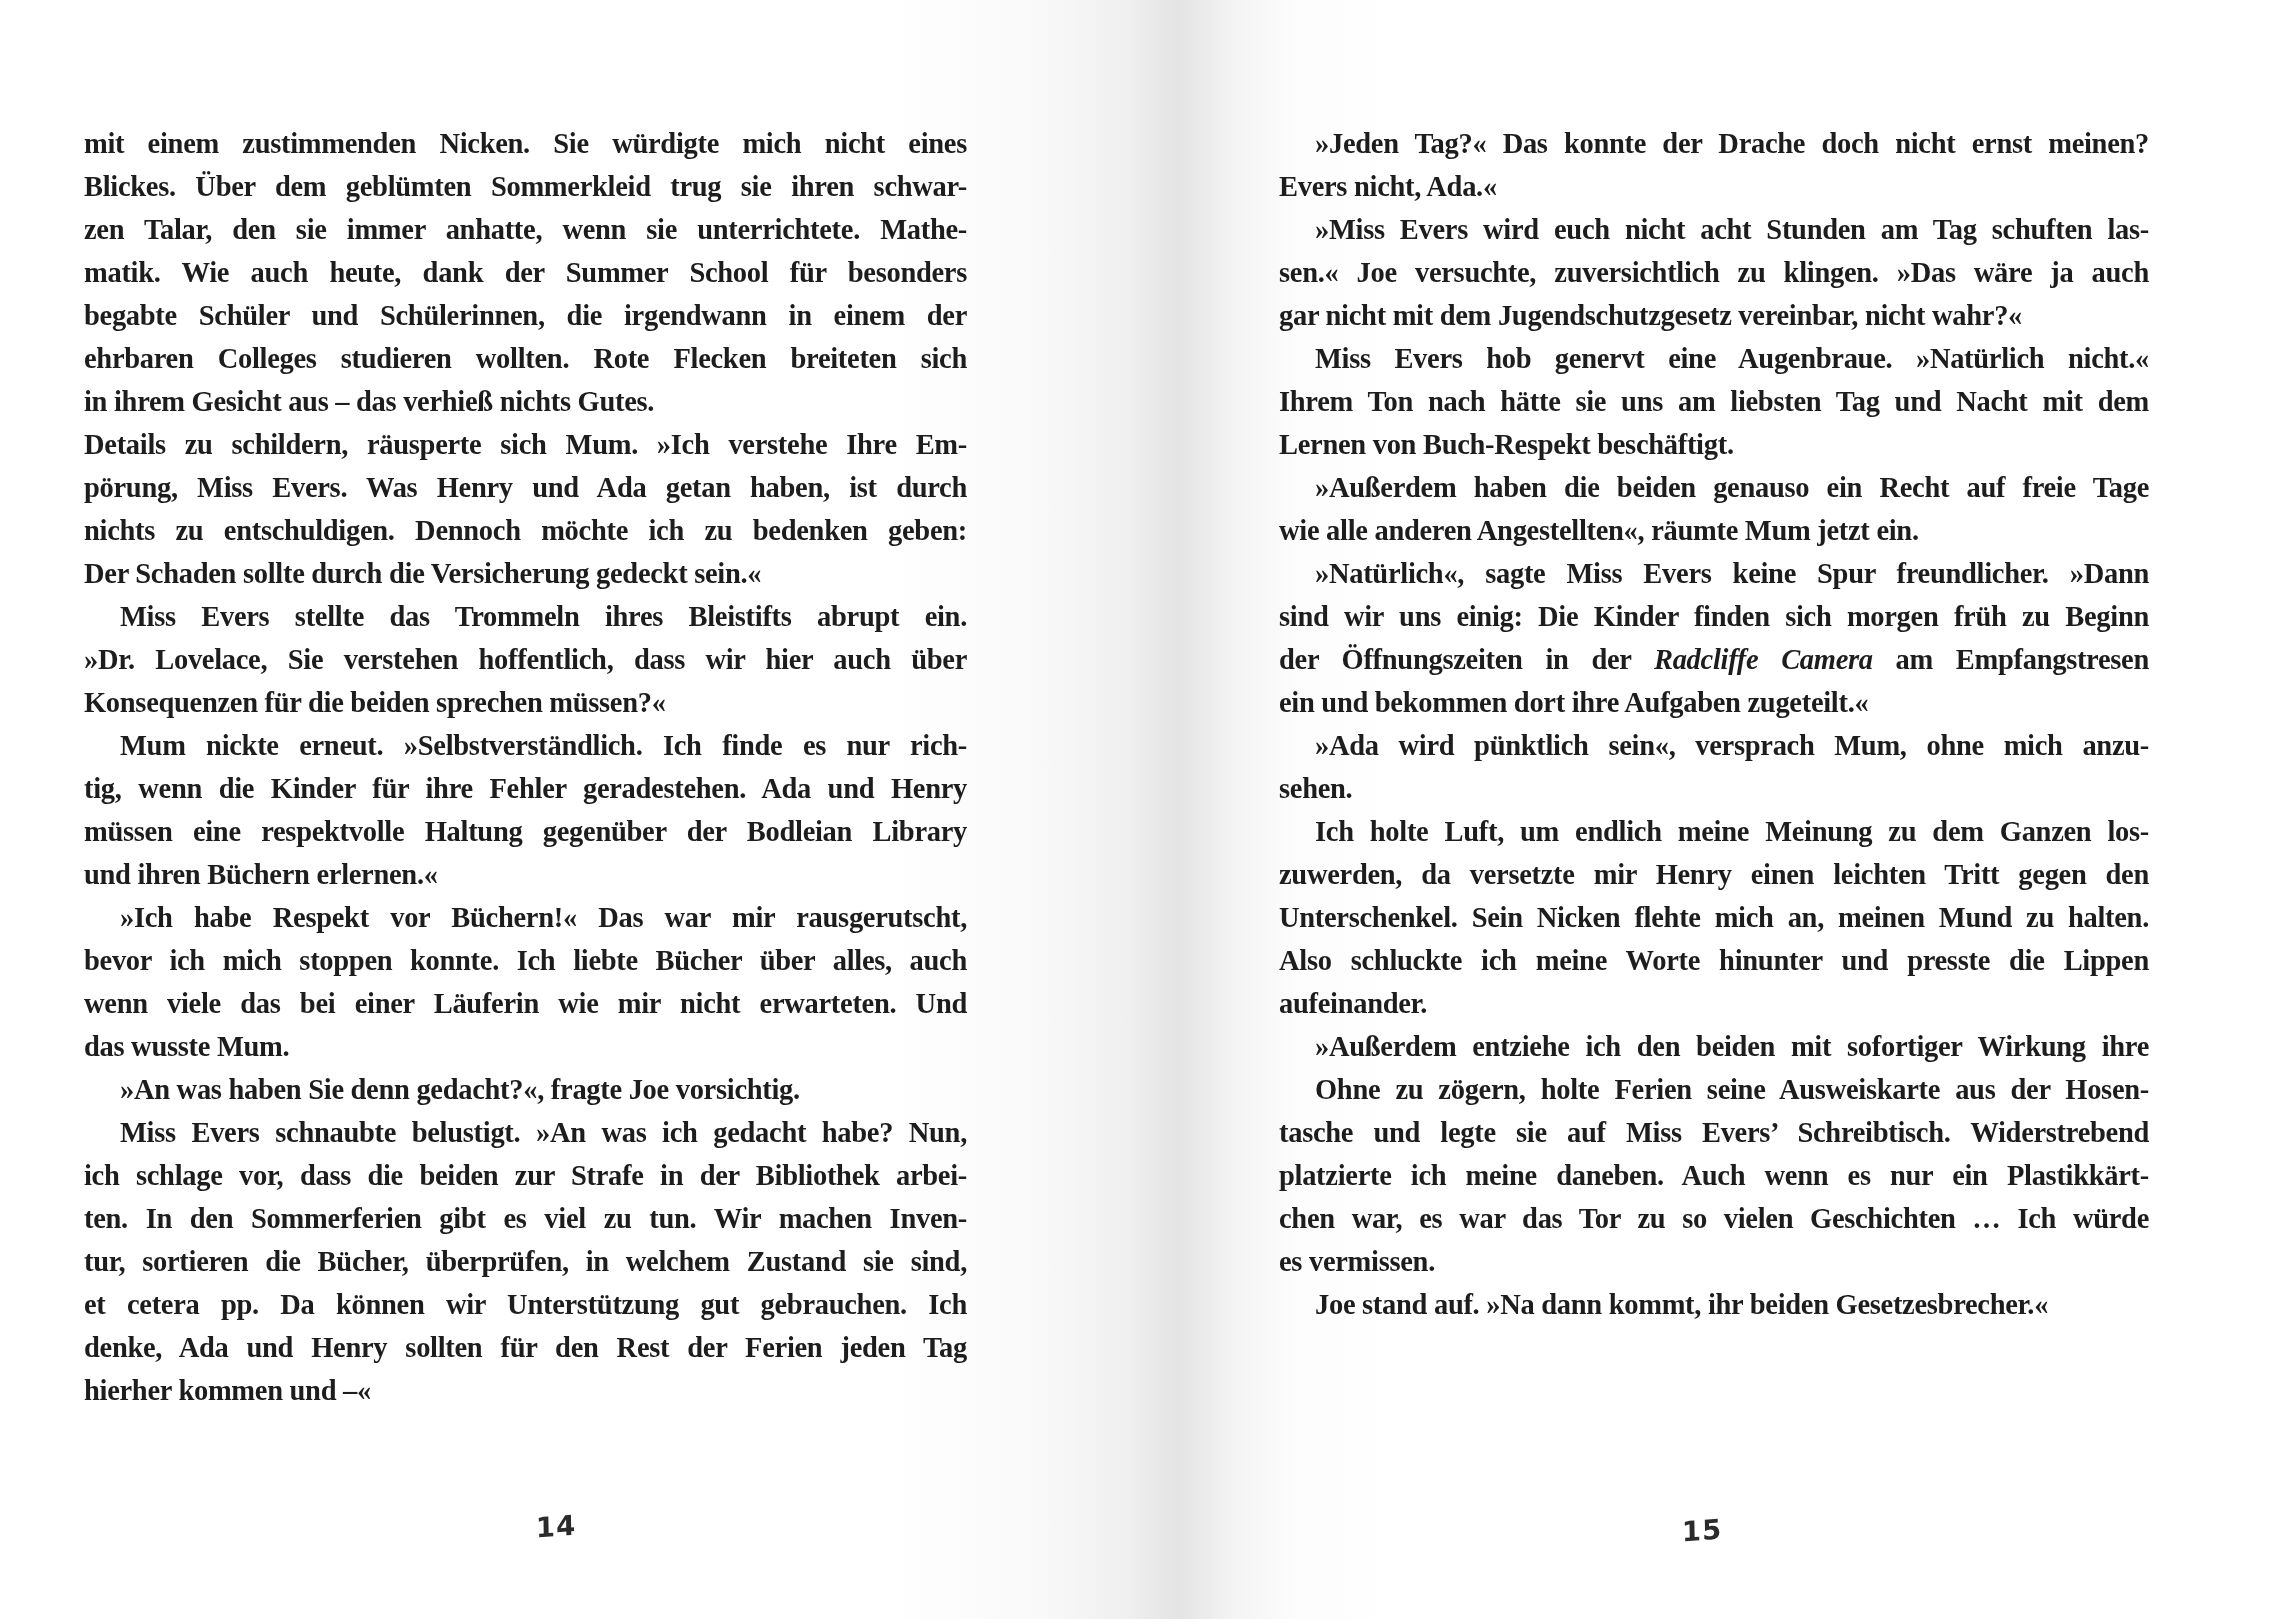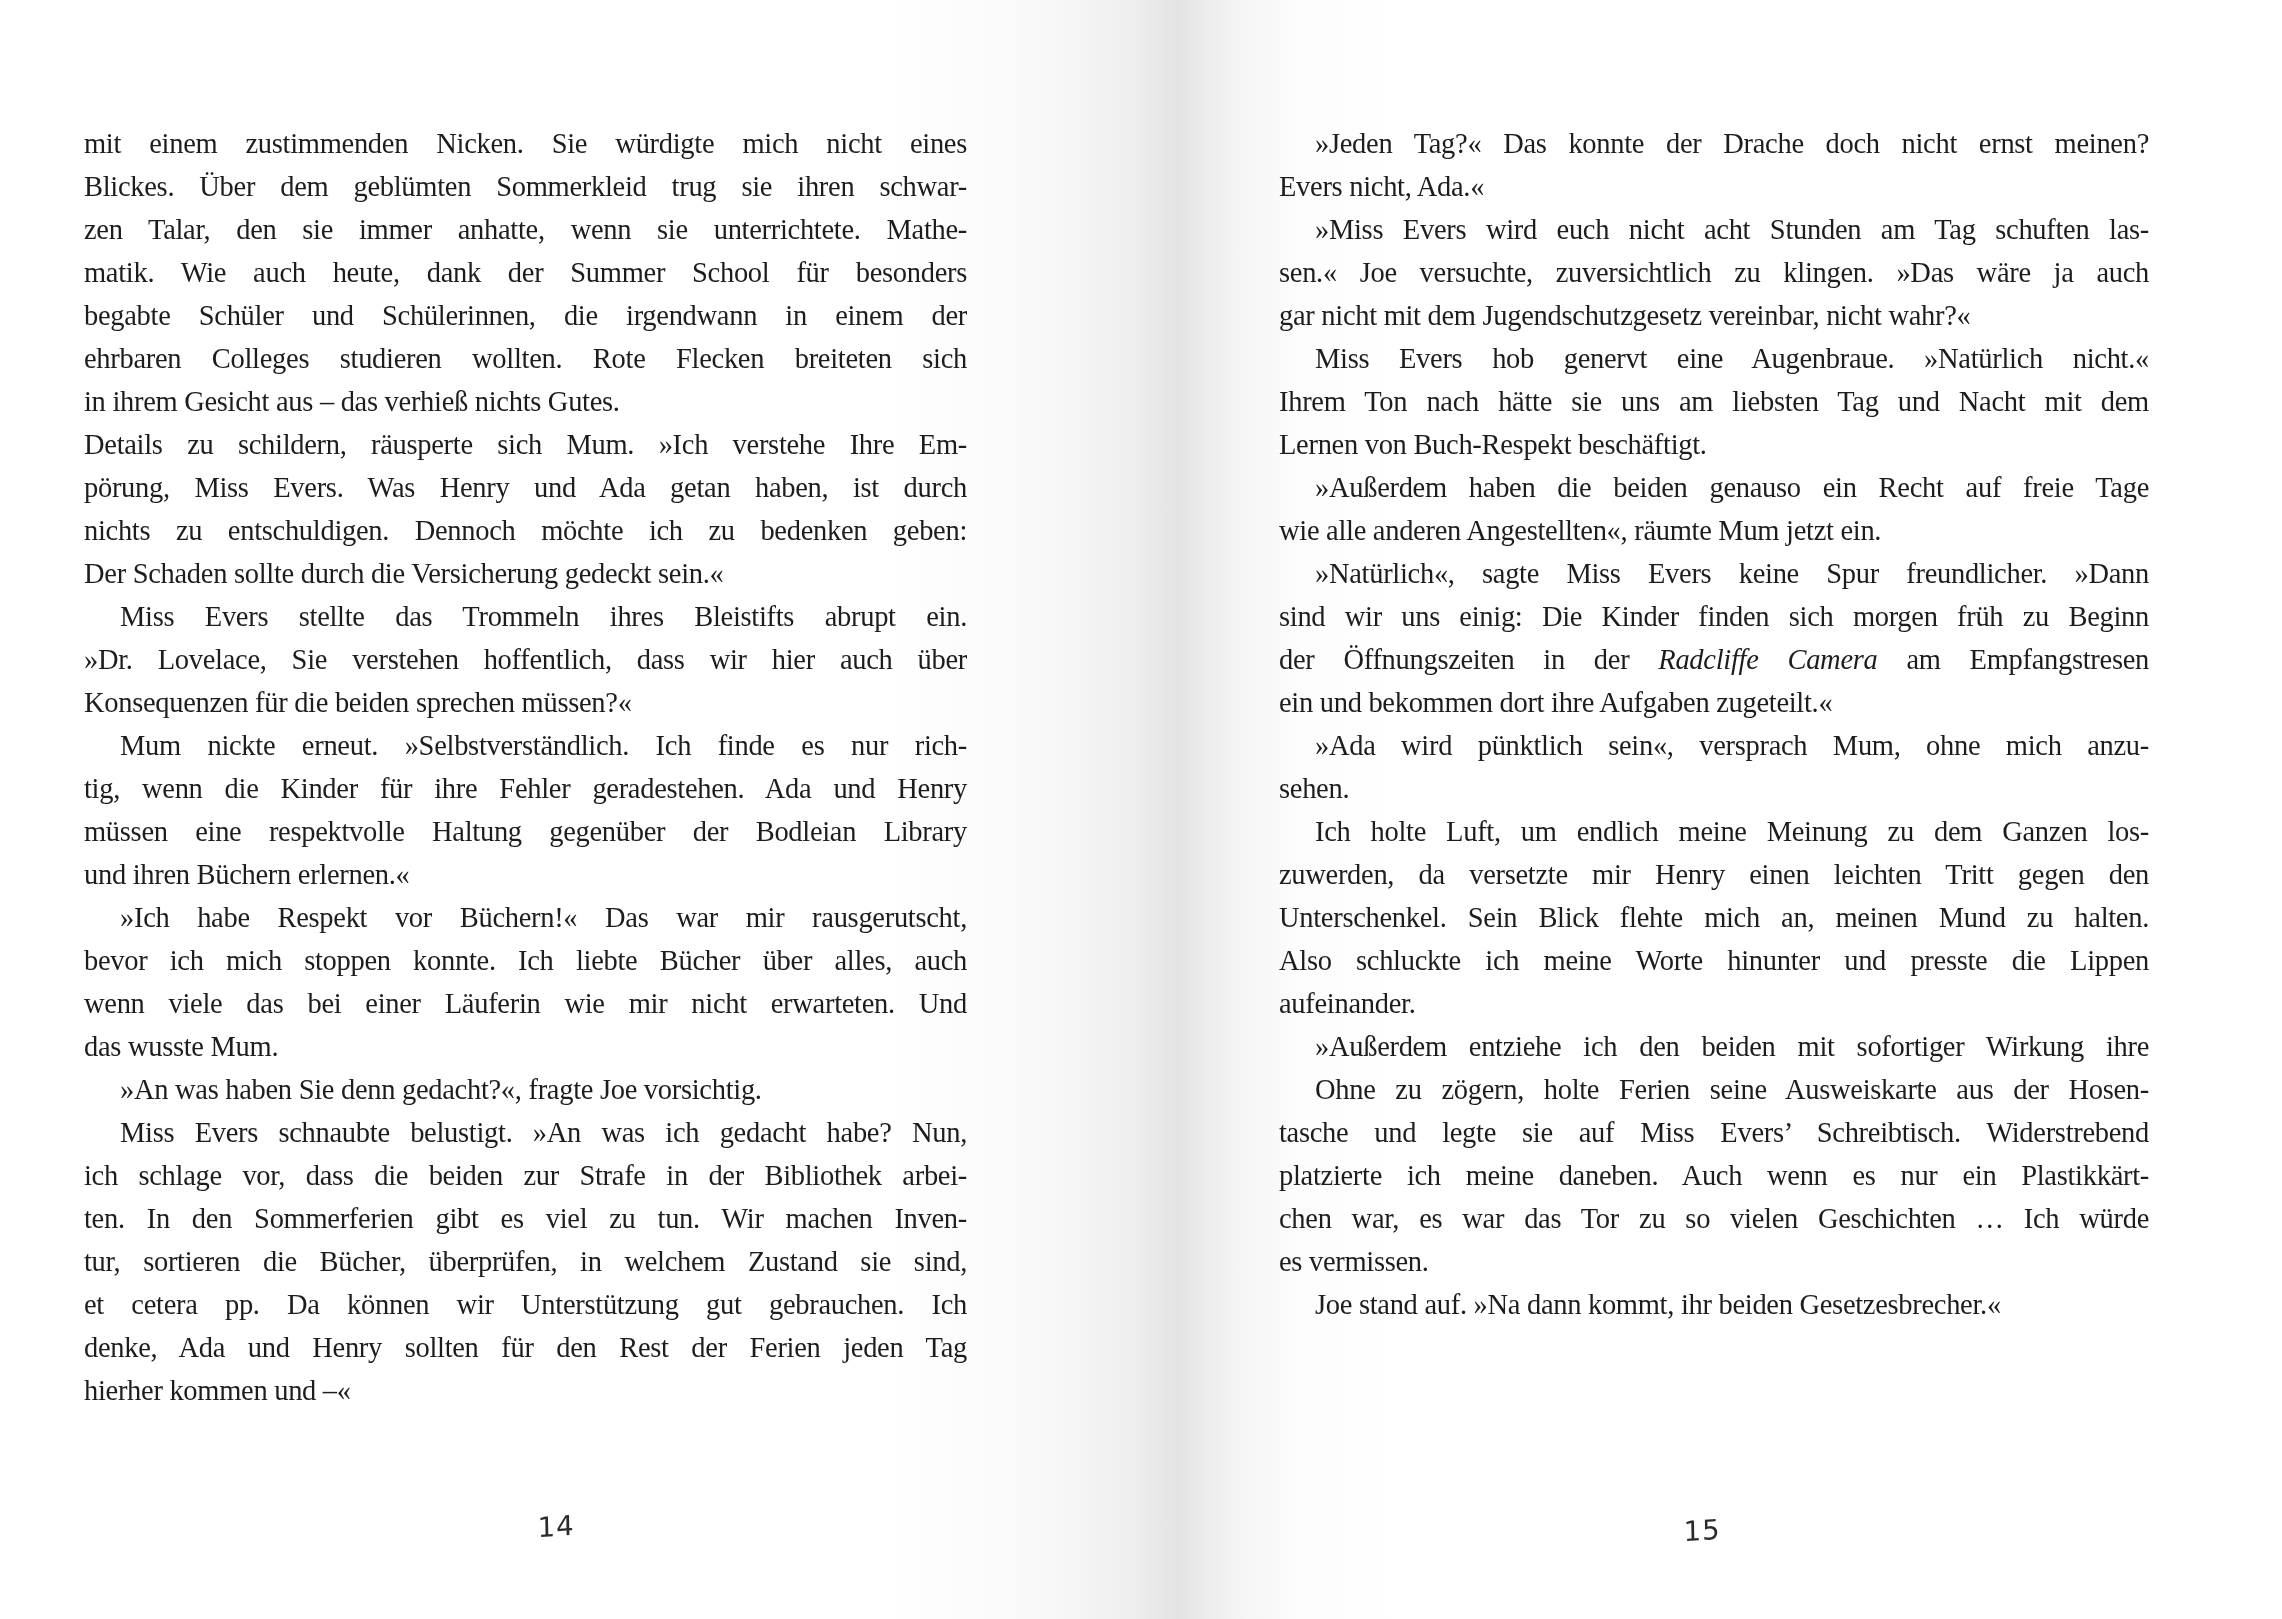--- a/index.html
+++ b/index.html
@@ -7,20 +7,21 @@
     padding: 0;
     background: #ffffff;
   }
   .spread {
     position: relative;
     width: 2283px;
     height: 1620px;
     background: #ffffff;
     font-family: "Liberation Serif", "DejaVu Serif", serif;
     overflow: hidden;
+    font-weight: bold;
   }
   
   .gutter-shadow {
     position: absolute;
     left: 885px;
     top: 0;
     width: 514px;
     height: 100%;
     pointer-events: none;
     background: linear-gradient(to right,
@@ -115,21 +116,21 @@
       <div class="line indent"><span>»Außerdem haben die beiden genauso ein Recht auf freie Tage</span></div>
       <div class="line end"><span>wie alle anderen Angestellten«, räumte Mum jetzt ein.</span></div>
       <div class="line indent"><span>»Natürlich«, sagte Miss Evers keine Spur freundlicher. »Dann</span></div>
       <div class="line"><span>sind wir uns einig: Die Kinder finden sich morgen früh zu Beginn</span></div>
       <div class="line"><span>der Öffnungszeiten in der </span><i>Radcliffe Camera</i><span> am Empfangstresen</span></div>
       <div class="line end"><span>ein und bekommen dort ihre Aufgaben zugeteilt.«</span></div>
       <div class="line indent"><span>»Ada wird pünktlich sein«, versprach Mum, ohne mich anzu-</span></div>
       <div class="line end"><span>sehen.</span></div>
       <div class="line indent"><span>Ich holte Luft, um endlich meine Meinung zu dem Ganzen los-</span></div>
       <div class="line"><span>zuwerden, da versetzte mir Henry einen leichten Tritt gegen den</span></div>
-      <div class="line"><span>Unterschenkel. Sein Blick flehte mich an, meinen Mund zu halten.</span></div>
+      <div class="line"><span>Unterschenkel. Sein Nicken flehte mich an, meinen Mund zu halten.</span></div>
       <div class="line"><span>Also schluckte ich meine Worte hinunter und presste die Lippen</span></div>
       <div class="line end"><span>aufeinander.</span></div>
       <div class="line indent"><span>»Außerdem entziehe ich den beiden mit sofortiger Wirkung ihre</span></div>
       <div class="line indent"><span>Ohne zu zögern, holte Ferien seine Ausweiskarte aus der Hosen-</span></div>
       <div class="line"><span>tasche und legte sie auf Miss Evers’ Schreibtisch. Widerstrebend</span></div>
       <div class="line"><span>platzierte ich meine daneben. Auch wenn es nur ein Plastikkärt-</span></div>
       <div class="line"><span>chen war, es war das Tor zu so vielen Geschichten … Ich würde</span></div>
       <div class="line end"><span>es vermissen.</span></div>
       <div class="line indent end"><span>Joe stand auf. »Na dann kommt, ihr beiden Gesetzesbrecher.«</span></div>
     </div>

